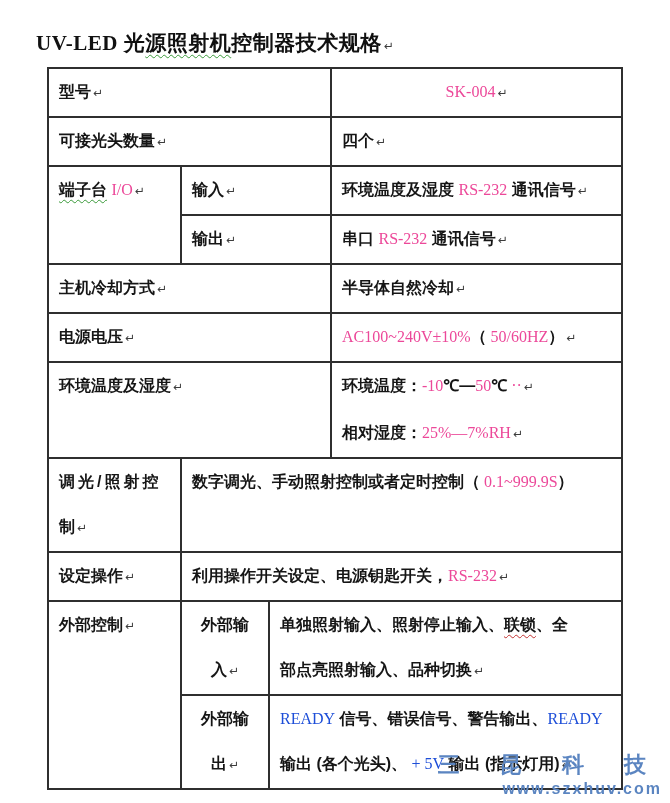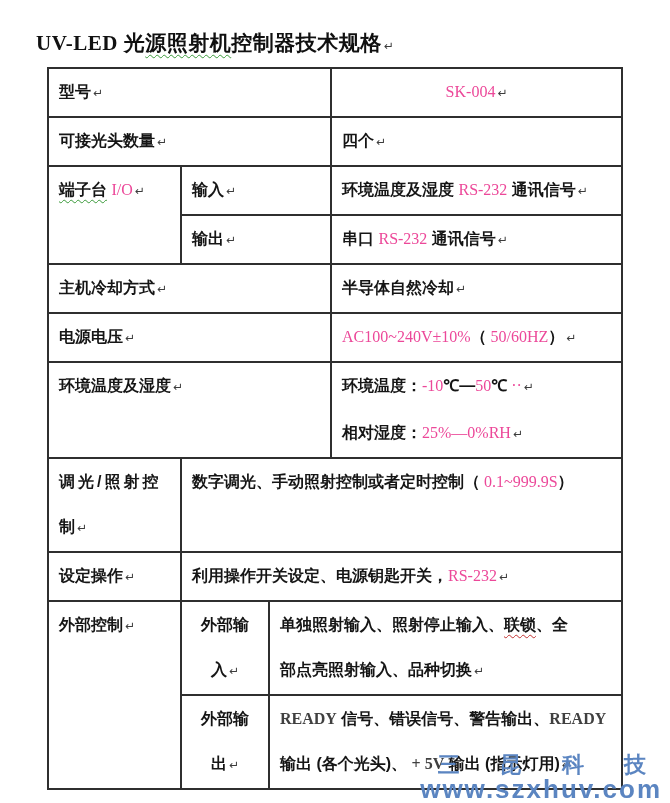--- a/index.html
+++ b/index.html
@@ -22,34 +22,34 @@
     vertical-align:top;
     font-size:16px;font-weight:bold;color:#151515;
     line-height:45px;
     white-space:pre-line;
     overflow:hidden;
   }
   td.c-center{text-align:center;}
   td.pad-r{padding-right:40px;}
   .tl{font-family:"Liberation Serif",serif;font-weight:bold;color:#111;}
   .latin{font-family:"Liberation Serif",serif;font-weight:normal;color:#ec4899;}
-  .latb{font-family:"Liberation Serif",serif;font-weight:bold;color:#404040;}
+  .latb{font-family:"Liberation Serif",serif;font-weight:normal;color:#1d4ed8;}
   .sqg{text-decoration:underline;text-decoration-style:wavy;text-decoration-color:#3a9a3a;text-decoration-thickness:1px;text-underline-offset:4px;}
   .sqr{text-decoration:underline;text-decoration-style:wavy;text-decoration-color:#c23232;text-decoration-thickness:1px;text-underline-offset:4px;}
   .pn{font-family:"DejaVu Sans",sans-serif;font-weight:normal;font-size:12px;color:#3c3c3c;margin-left:2px;}
   .ls{letter-spacing:3px;}
   .footer{
     position:absolute;right:8px;bottom:2px;text-align:right;
   }
   .footer-company{
     font-size:22px;font-weight:bold;word-spacing:34px;line-height:24px;
     padding-right:16px;white-space:nowrap;
   }
   .footer-site{
-    font-size:26px;font-weight:bold;letter-spacing:2px;line-height:24px;white-space:nowrap;
+    font-size:16px;font-weight:bold;letter-spacing:2px;line-height:24px;white-space:nowrap;
   }
 </style>
 </head>
 <body>
 
 <div class="doc-title"><span class="tl">UV-LED </span><span>光</span><span class="sqg">源照射机</span><span>控制器技术规格</span><span class="pn">↵</span></div>
 
 <table class="spec">
   <colgroup>
     <col style="width:133px">
@@ -79,21 +79,21 @@
     <td colspan="3"><span>主机冷却方式</span><span class="pn">↵</span></td>
     <td><span>半导体自然冷却</span><span class="pn">↵</span></td>
   </tr>
   <tr style="height:45px">
     <td colspan="3"><span>电源电压</span><span class="pn">↵</span></td>
     <td><span class="latin">AC100~240V±10%</span><span>（</span><span class="latin"> 50/60HZ</span><span>）</span><span class="pn">↵</span></td>
   </tr>
   <tr style="height:91px">
     <td colspan="3"><span>环境温度及湿度</span><span class="pn">↵</span></td>
     <td><span>环境温度：</span><span class="latin">-10</span><span>℃—</span><span class="latin">50</span><span>℃</span><span class="latin"> ··</span><span class="pn">↵</span><span>
-相对湿度：</span><span class="latin">25%—0%RH</span><span class="pn">↵</span></td>
+相对湿度：</span><span class="latin">25%—7%RH</span><span class="pn">↵</span></td>
   </tr>
   <tr style="height:90px">
     <td><span class="ls">调光/照射控</span><span>
 制</span><span class="pn">↵</span></td>
     <td colspan="3"><span>数字调光、手动照射控制或者定时控制</span><span>（</span><span class="latin"> 0.1~999.9S</span><span>）</span></td>
   </tr>
   <tr style="height:45px">
     <td><span>设定操作</span><span class="pn">↵</span></td>
     <td colspan="3"><span>利用操作开关设定、电源钥匙开关，</span><span class="latin">RS-232</span><span class="pn">↵</span></td>
   </tr>

